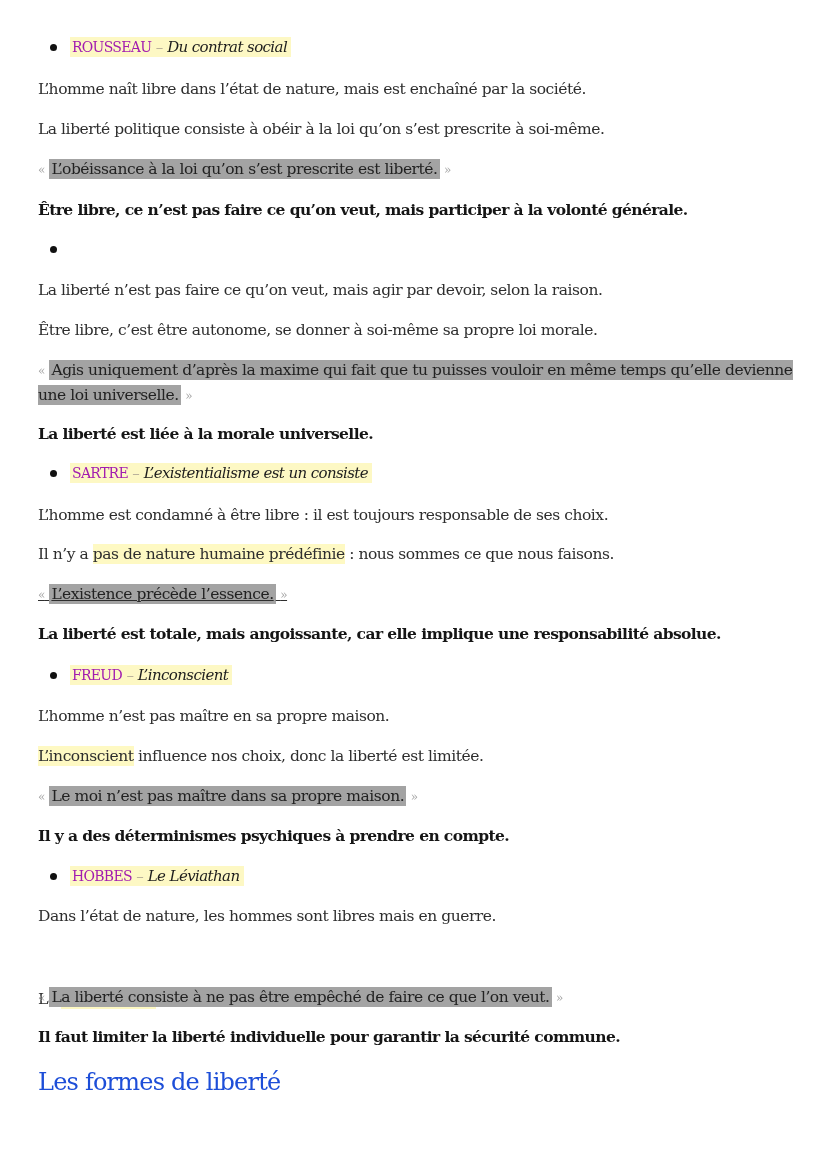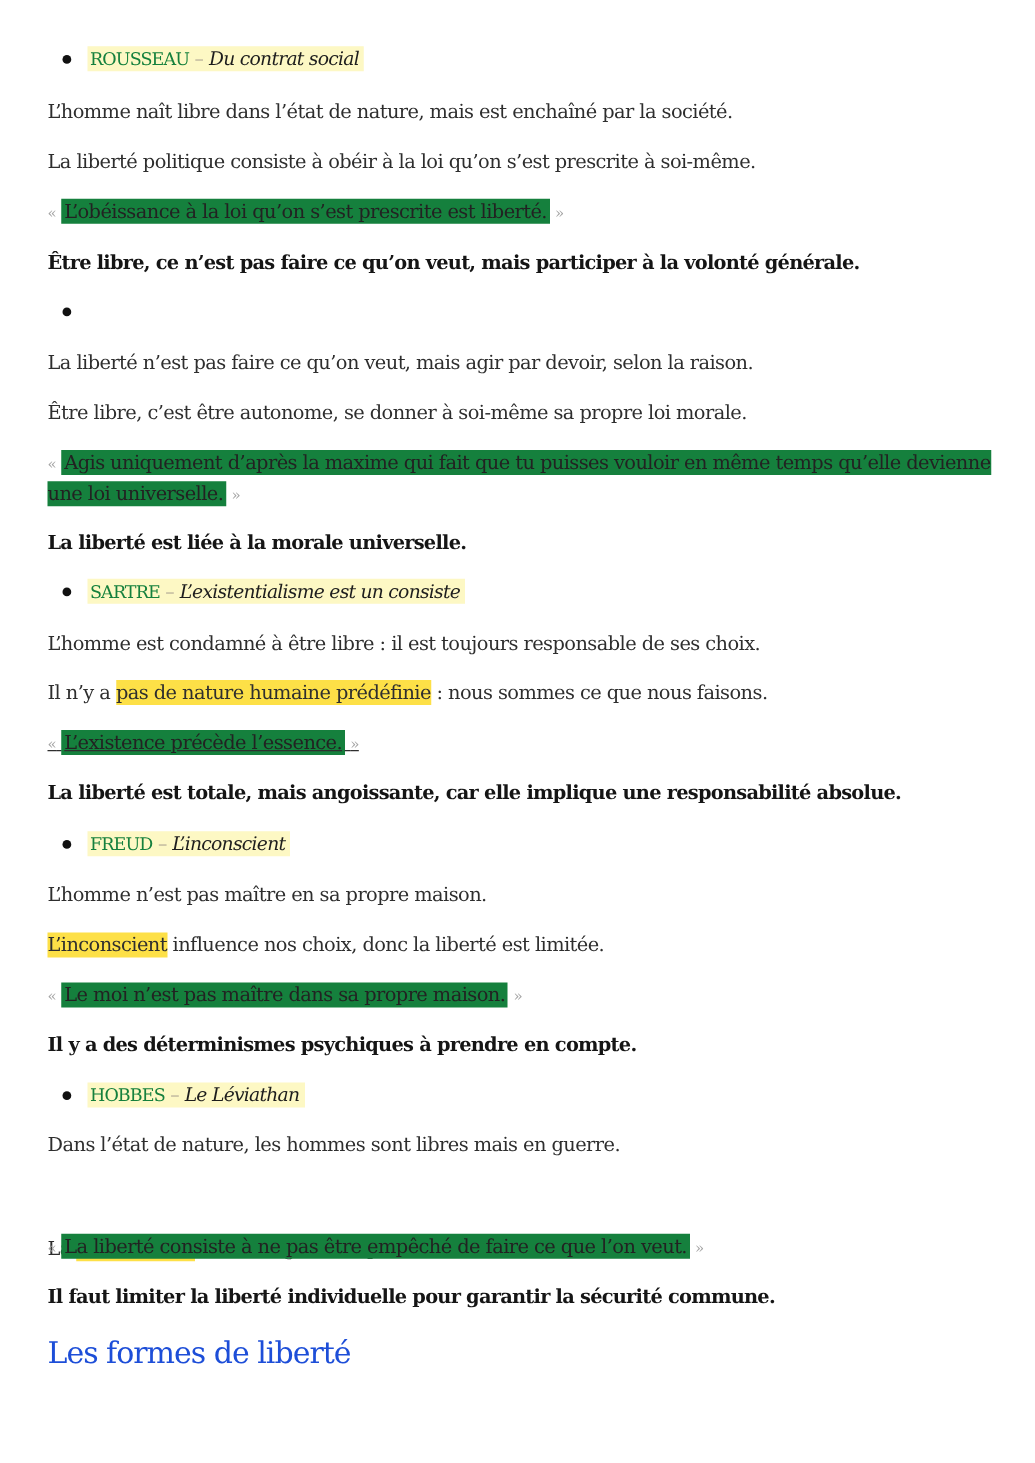--- a/index.html
+++ b/index.html
@@ -56,43 +56,43 @@
       vertical-align: middle;
       margin-right: 13px;
       position: relative;
       top: -1px;
     }
     .bullet .hl-head {
       background: #fdf8c4;
       padding: 1px 4px 1px 2px;
     }
     .bullet .author {
-      color: #15803d;
+      color: #a21caf;
       font-size: 14px;
       letter-spacing: -0.7px;
     }
     .bullet .dash {
       color: #b9b09a;
     }
     .bullet .work {
       font-style: italic;
       color: #1d1d1d;
       letter-spacing: -0.6px;
     }
     .quote-mark {
       color: #a6a6a6;
       font-size: 12px;
     }
     .hl-quote {
-      background: #15803d;
+      background: #a3a3a3;
       padding: 1px 2px;
       color: #222;
     }
     .hl-soft {
-      background: #fde047;
+      background: #fef9c3;
       padding: 1px 0;
     }
     .heading {
       position: absolute;
       left: 0;
       top: 1065px;
       font-size: 24px;
       line-height: 34px;
       color: #1d4ed8;
       letter-spacing: -0.8px;

